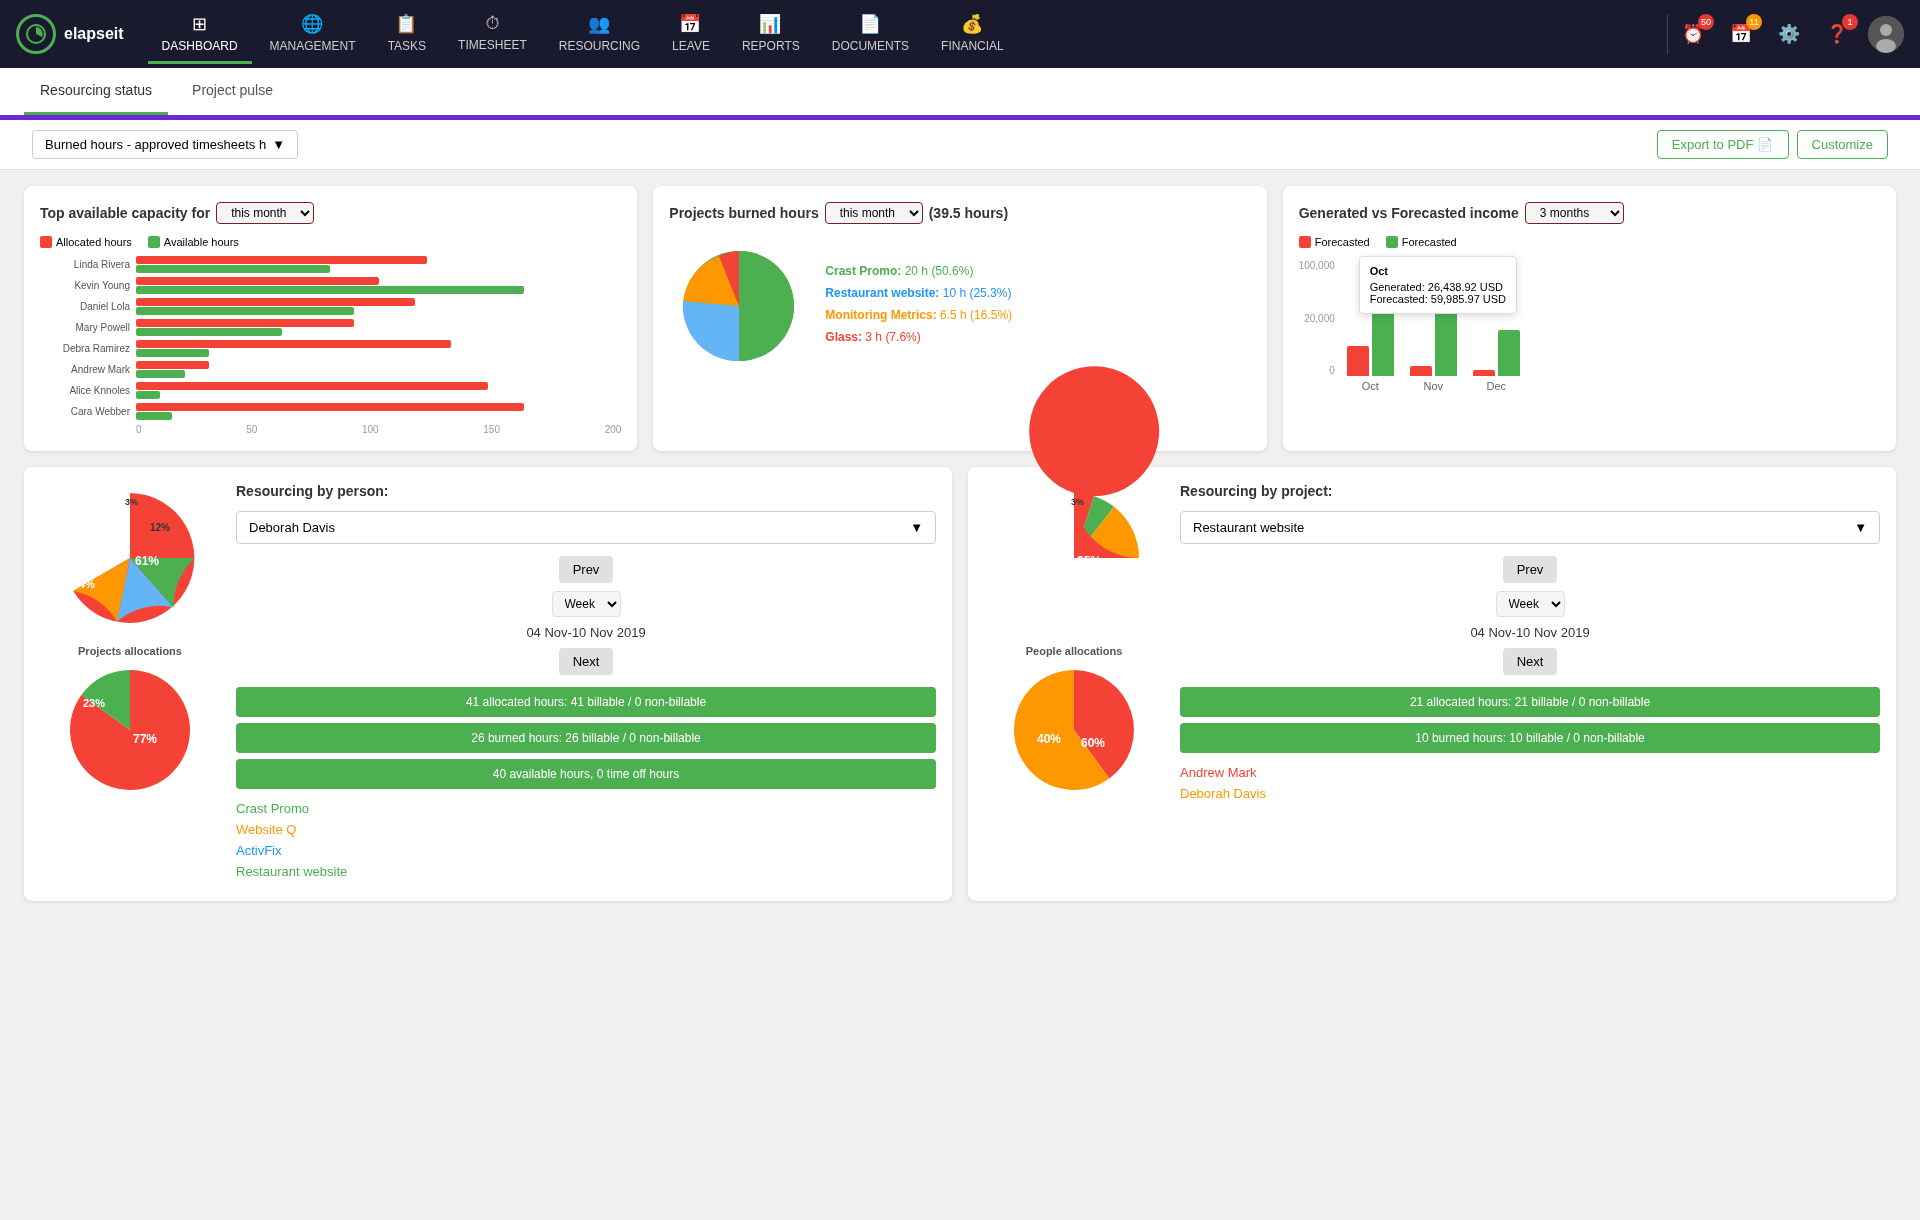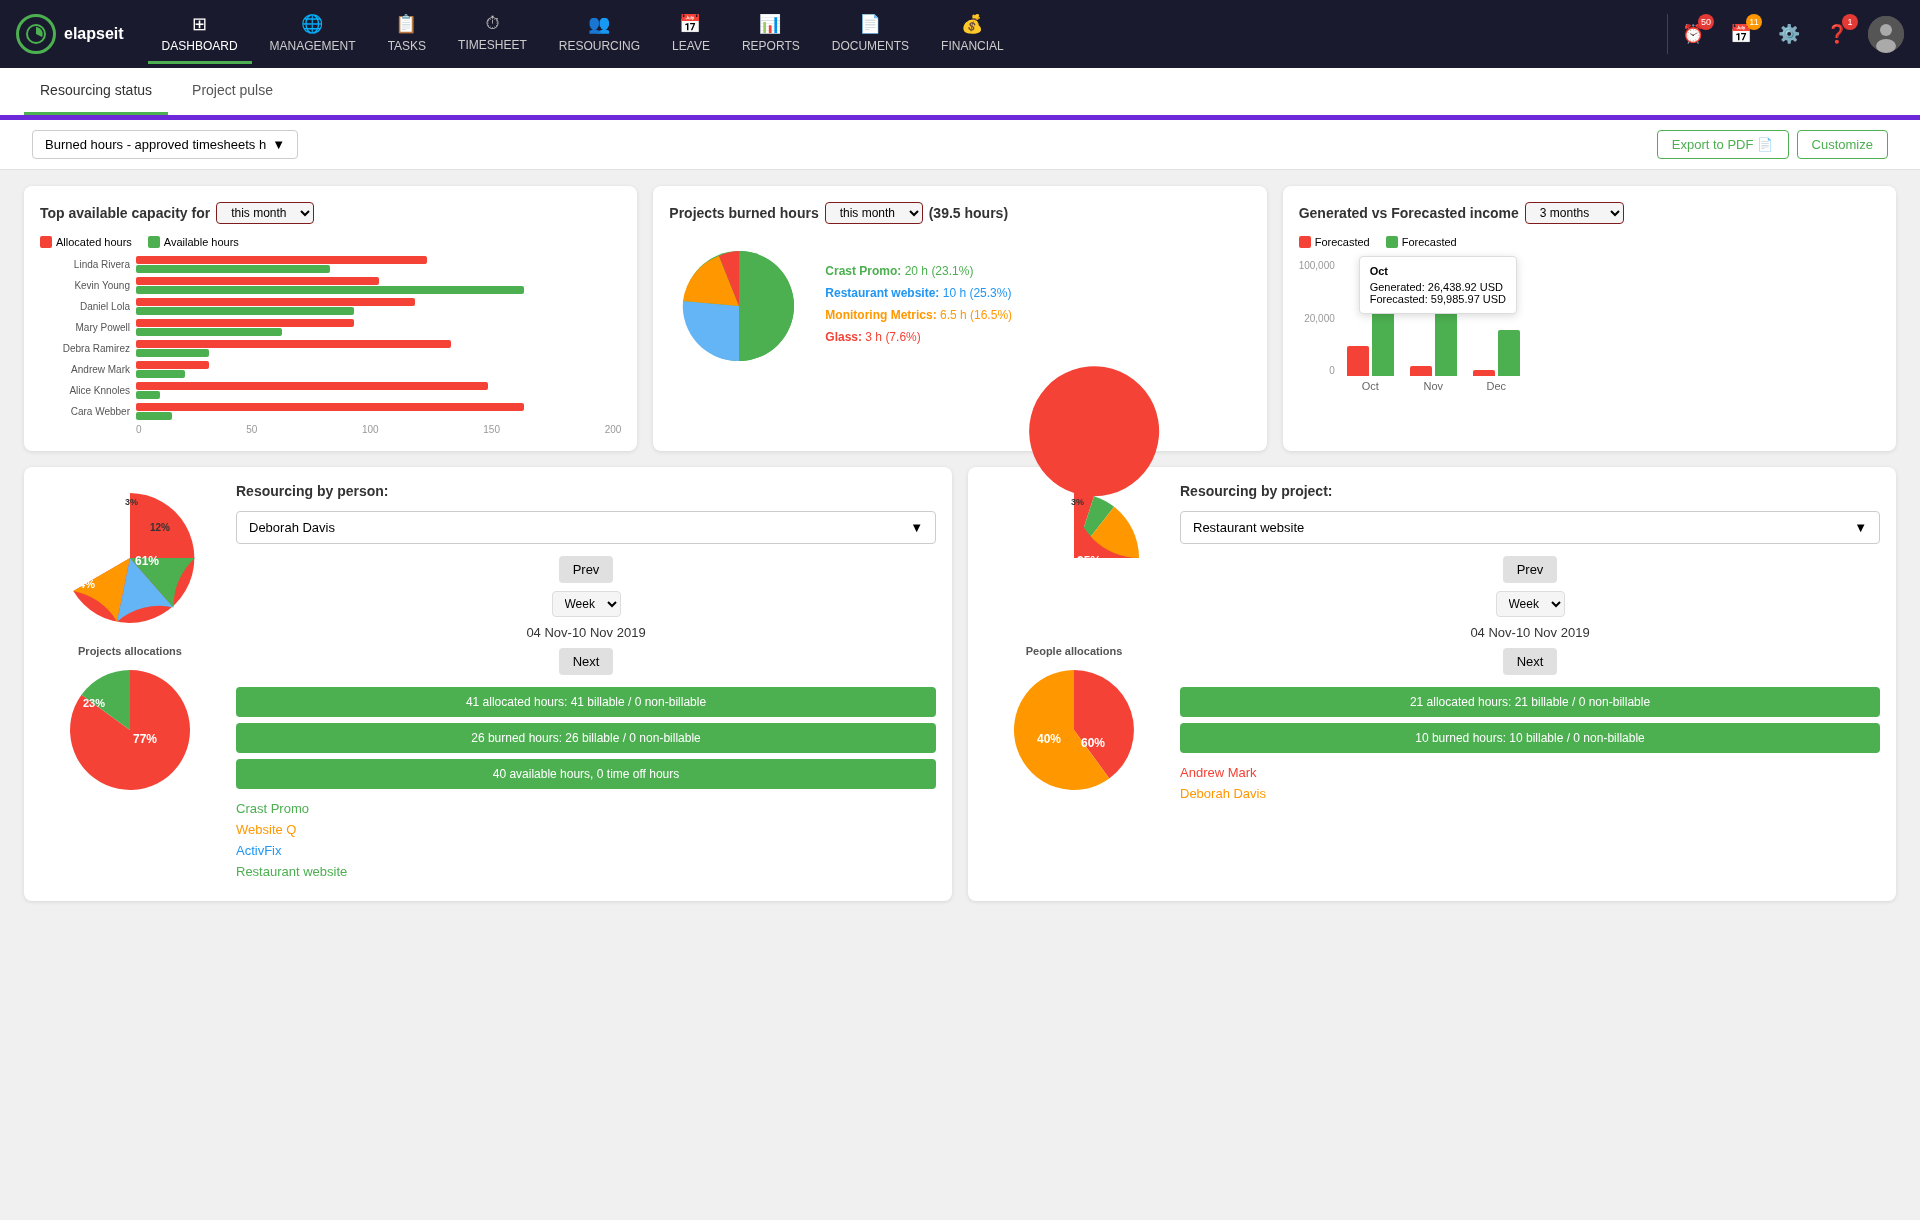--- a/index.html
+++ b/index.html
@@ -428,21 +428,21 @@
 
             <path d="M70,70 L70,15 A55,55 0 1,1 70,125 Z" fill="#4CAF50"></path>
             <path d="M70,70 L70,125 A55,55 0 0,1 14,65 Z" fill="#64b5f6"></path>
             <path d="M70,70 L14,65 A55,55 0 0,1 50,20 Z" fill="#ff9800"></path>
             <path d="M70,70 L50,20 A55,55 0 0,1 70,15 Z" fill="#f44336"></path>
           </svg>
         </div>
         <div class="burned-legend">
           <div class="burned-legend-item">
             <span style="color:#4CAF50; font-weight:bold;">Crast Promo:</span>
-            <span style="color:#4CAF50;">20 h (23.1%)</span>
+            <span style="color:#4CAF50;">20 h (50.6%)</span>
           </div>
           <div class="burned-legend-item">
             <span style="color:#2196F3; font-weight:bold;">Restaurant website:</span>
             <span style="color:#2196F3;">10 h (25.3%)</span>
           </div>
           <div class="burned-legend-item">
             <span style="color:#ff9800; font-weight:bold;">Monitoring Metrics:</span>
             <span style="color:#ff9800;">6.5 h (16.5%)</span>
           </div>
           <div class="burned-legend-item">

